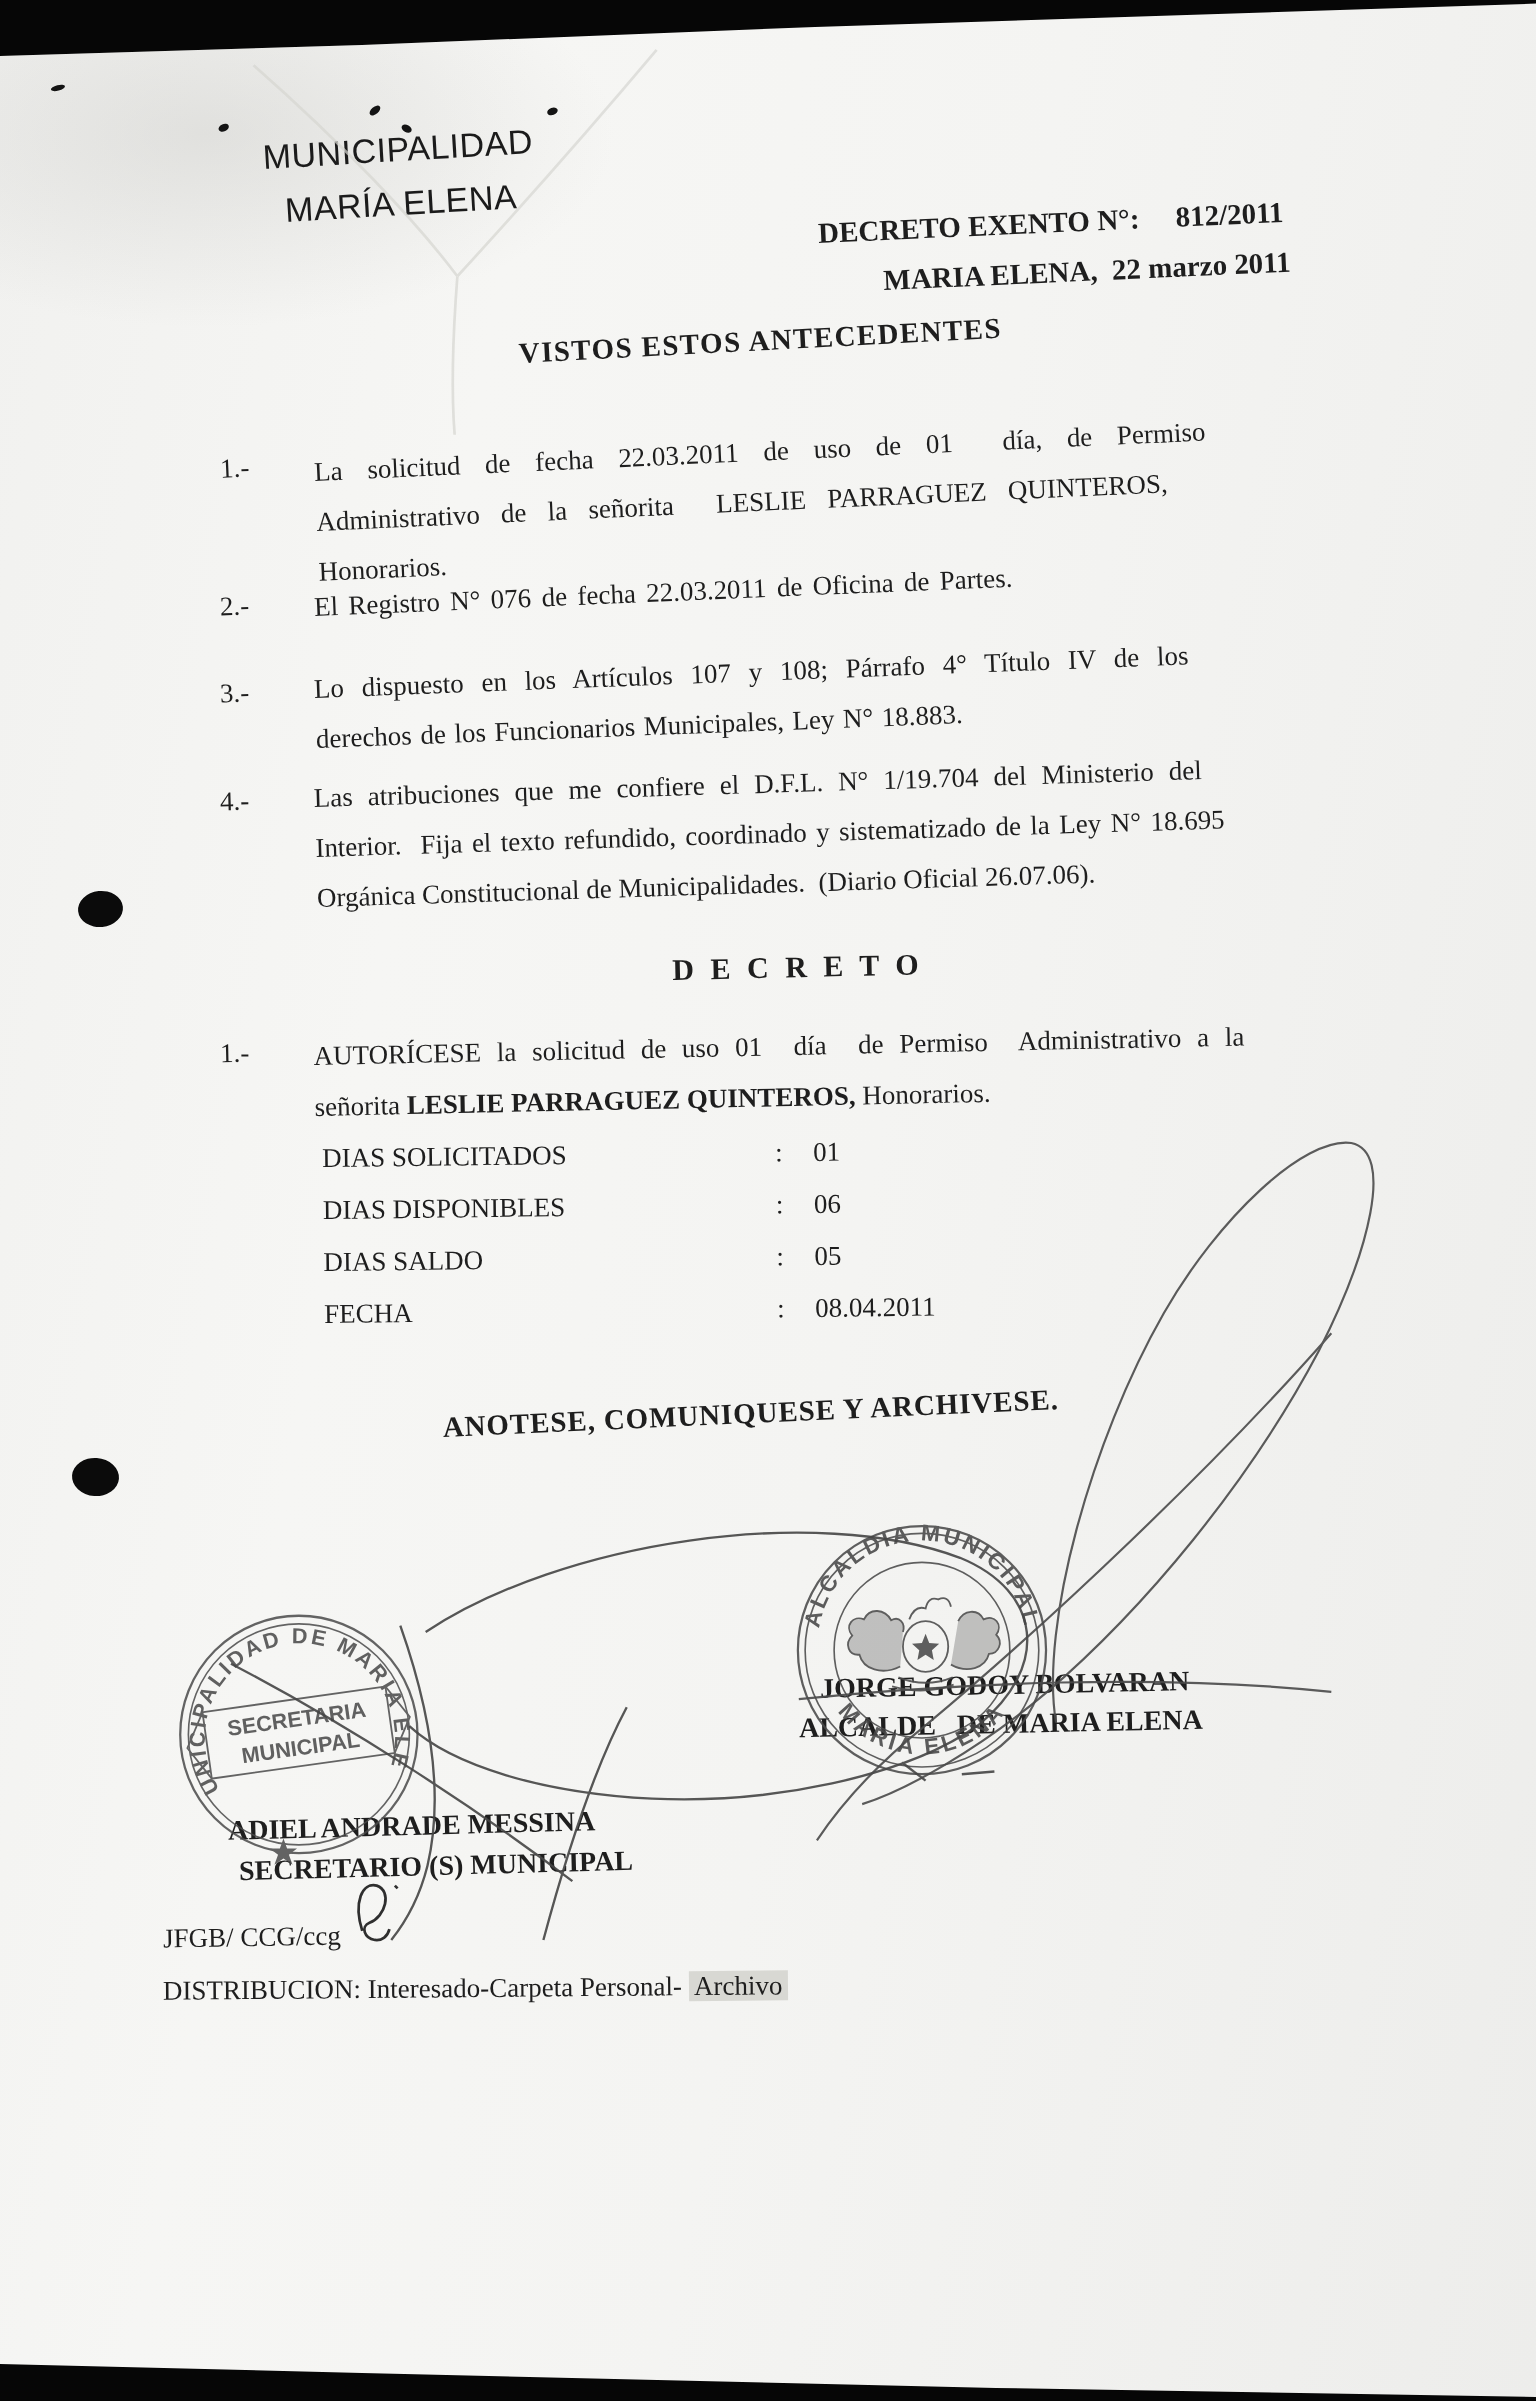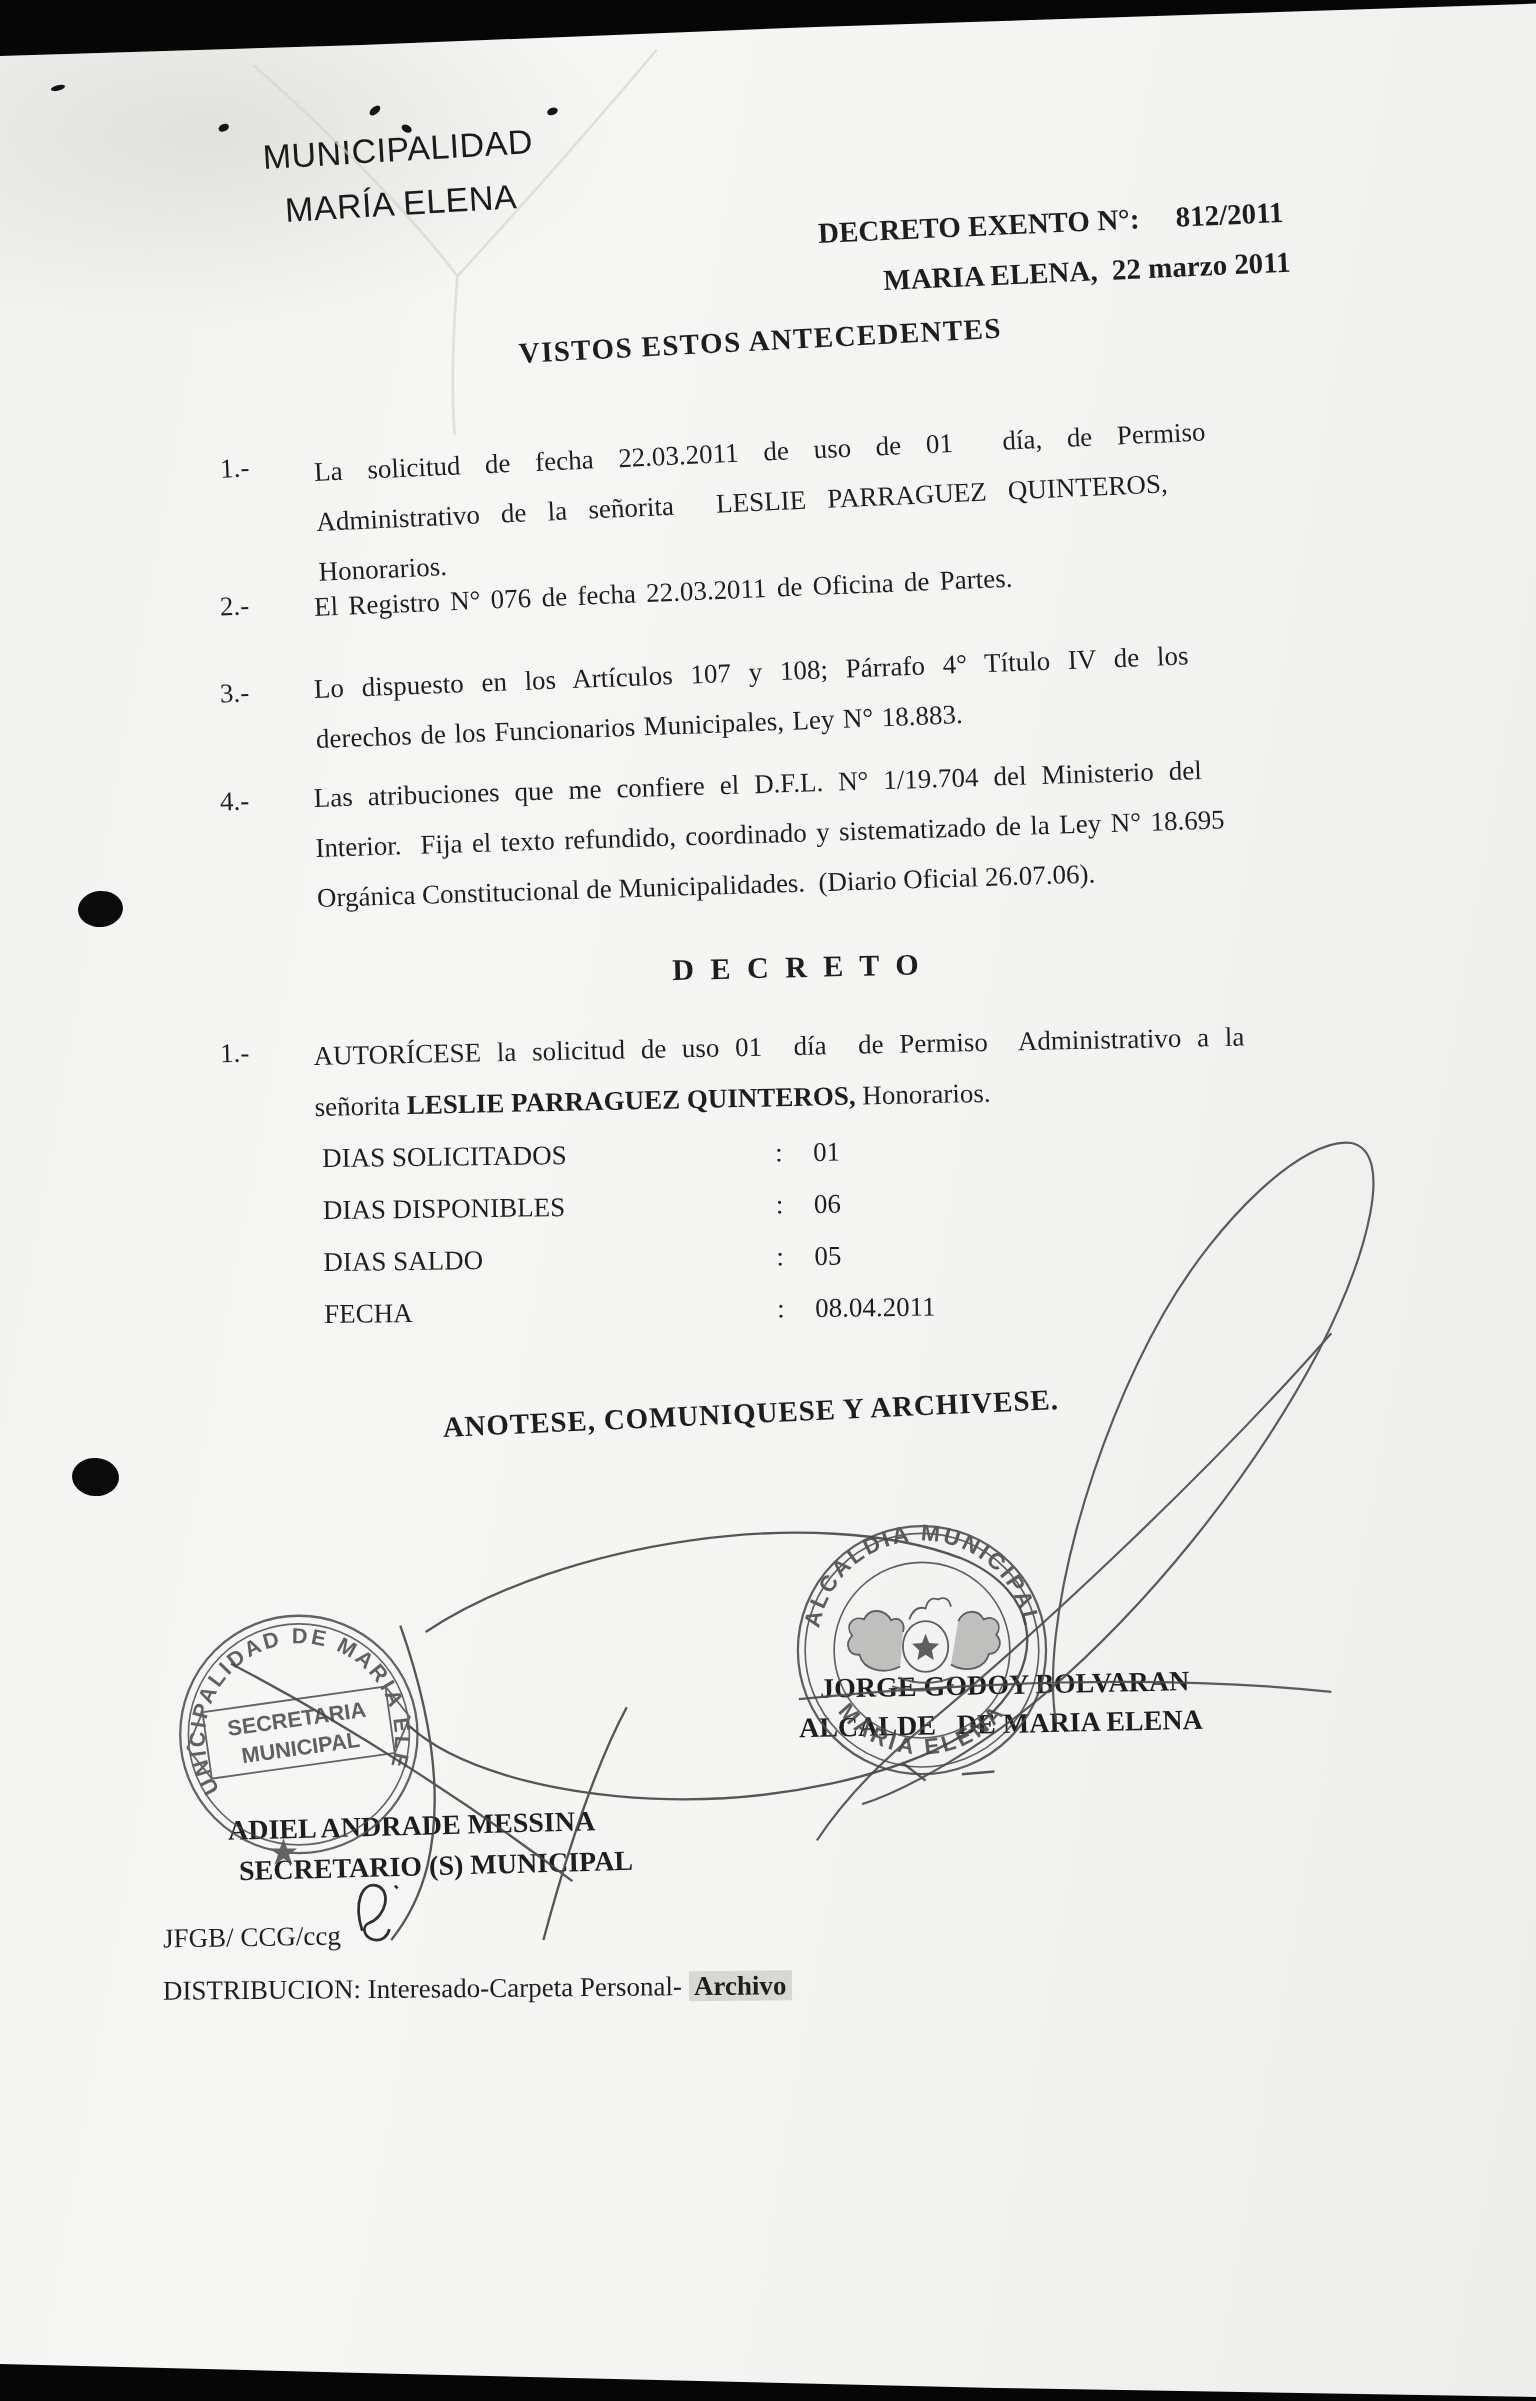--- a/index.html
+++ b/index.html
@@ -33,21 +33,21 @@
   .vistos{left:518px;top:337px;font-weight:700;font-size:29px;letter-spacing:1.4px;
           transform:rotate(-3deg);transform-origin:left top;}
   .dtitle{left:672px;top:953px;font-weight:700;font-size:30px;letter-spacing:4.5px;
           transform:rotate(-1.3deg);transform-origin:left top;}
   .closing{left:442px;top:1411px;font-weight:700;font-size:29px;letter-spacing:0.9px;
            transform:rotate(-2.6deg);transform-origin:left top;}
   .table{left:322px;top:1143px;transform:rotate(-.7deg);transform-origin:left top;}
   .trow{display:grid;grid-template-columns:453px 38px auto;font-size:27px;height:52px;}
   .signame{font-weight:700;font-size:28px;white-space:pre;}
   .footer-line{font-size:27px;white-space:pre;}
-  .hl{background:#d8d8d3;padding:0 5.4px;font-weight:bold;}
+  .hl{background:#d8d8d3;padding:0 5.4px;}
   .hole{position:absolute;background:#0b0b0b;border-radius:50%;}
   .hole1{left:78px;top:891px;width:45px;height:36px;transform:rotate(-6deg);}
   .hole2{left:72px;top:1458px;width:47px;height:38px;transform:rotate(4deg);}
   svg.overlay{position:absolute;left:0;top:0;pointer-events:none;}
   .stamp-txt{font-family:"Liberation Sans",sans-serif;font-weight:700;fill:#474747;}
 </style>
 </head>
 <body>
 
 <div class="scan">

